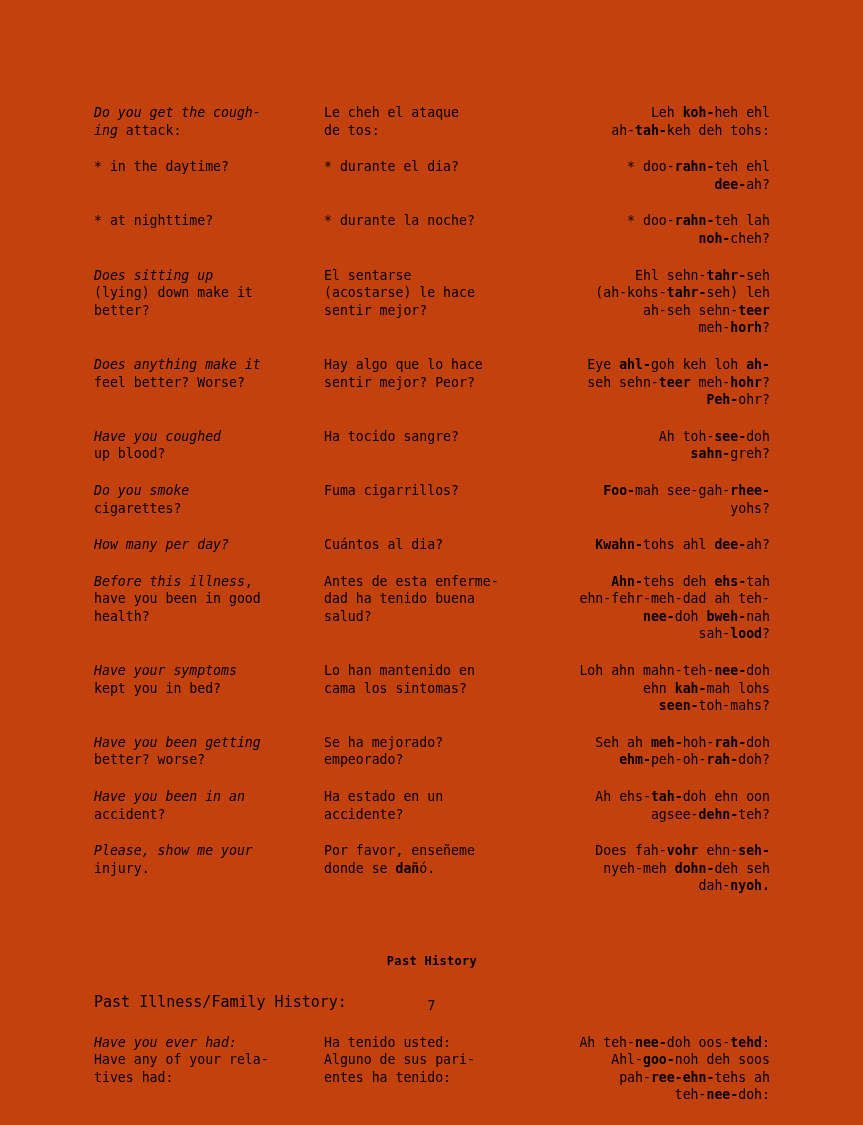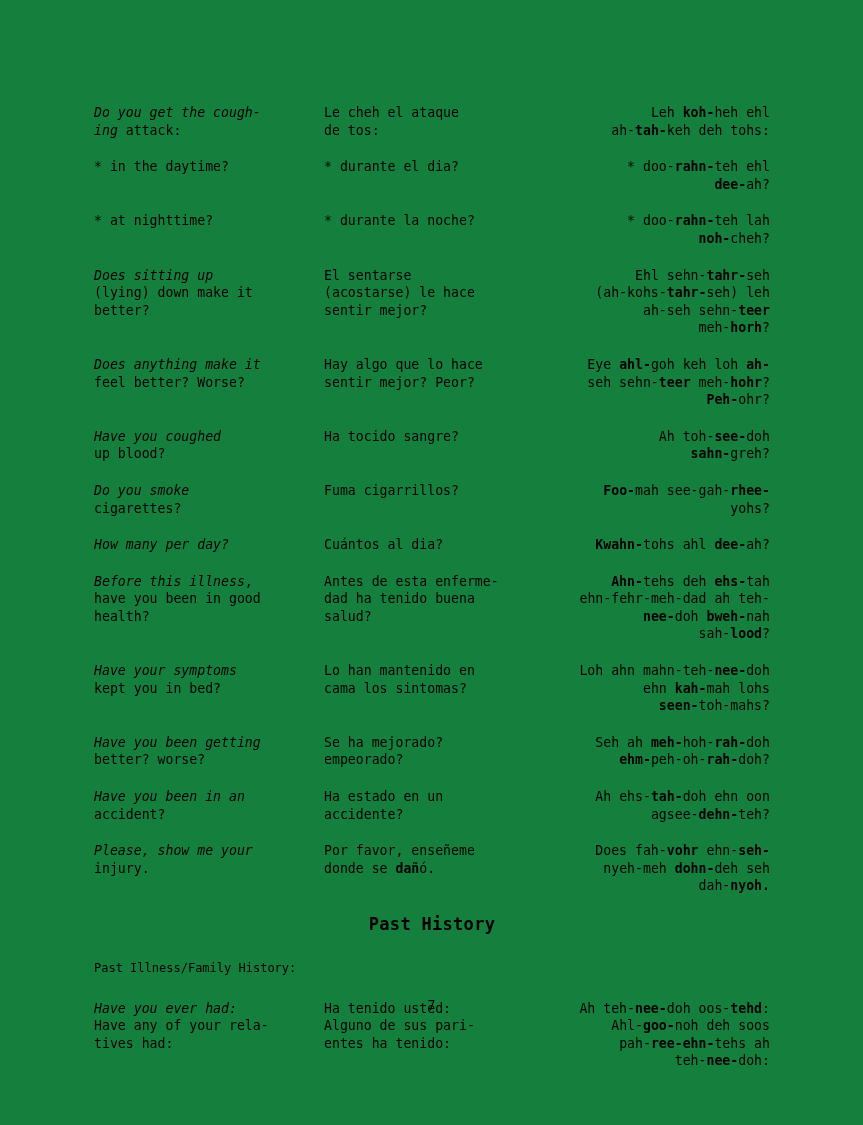--- a/index.html
+++ b/index.html
@@ -4,21 +4,21 @@
 <style>
   html, body {
     margin: 0;
     padding: 0;
     background: #ffffff;
   }
   .page {
     position: relative;
     width: 863px;
     height: 1125px;
-    background: #15803d;
+    background: #c2410c;
     font-family: "DejaVu Sans Mono", "Liberation Mono", monospace;
     color: #000000;
     box-sizing: border-box;
   }
   .content {
     position: absolute;
     left: 94px;
     top: 104px;
     width: 676px;
   }
@@ -39,27 +39,28 @@
   td.col-es { width: 222px; padding-right: 8px; }
   td.col-ph { width: 224px; text-align: right; }
   tr.row-gap td { padding-bottom: 19px; }
   .en-lead {
     font-style: italic;
   }
   b { font-weight: bold; }
   .section-title {
     text-align: center;
     font-weight: bold;
-    font-size: 17px;
+    font-size: 12px;
+    margin-top: 40px;
     margin-bottom: 0;
     letter-spacing: 0.3px;
     width: 676px;
   }
   .section-sub {
-    font-size: 12px;
+    font-size: 15px;
     line-height: 17.6px;
     margin-top: 26px;
     margin-bottom: 22px;
   }
   .page-number {
     position: absolute;
     top: 998px;
     left: 0;
     width: 863px;
     text-align: center;

